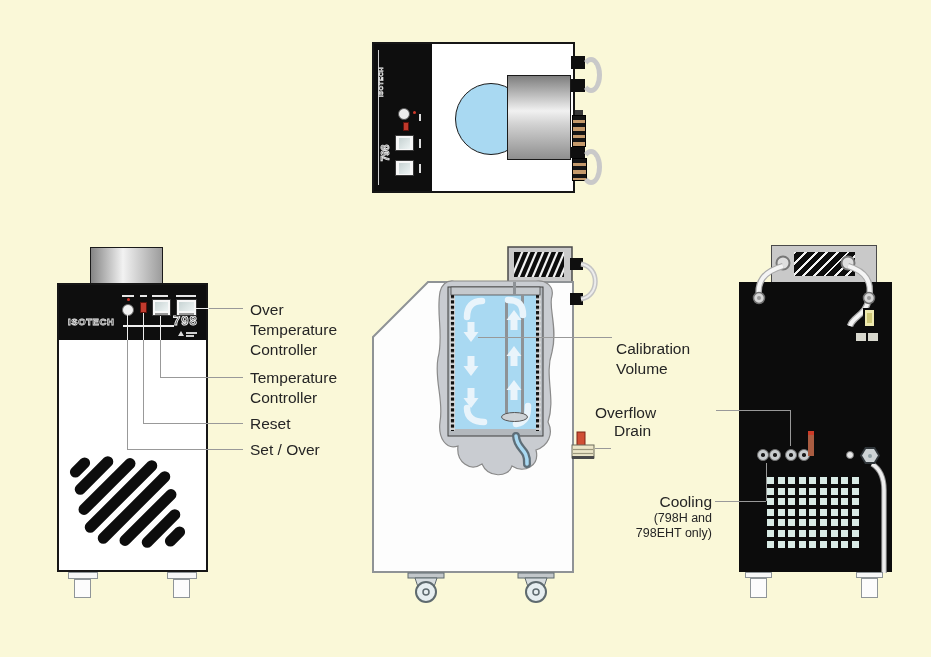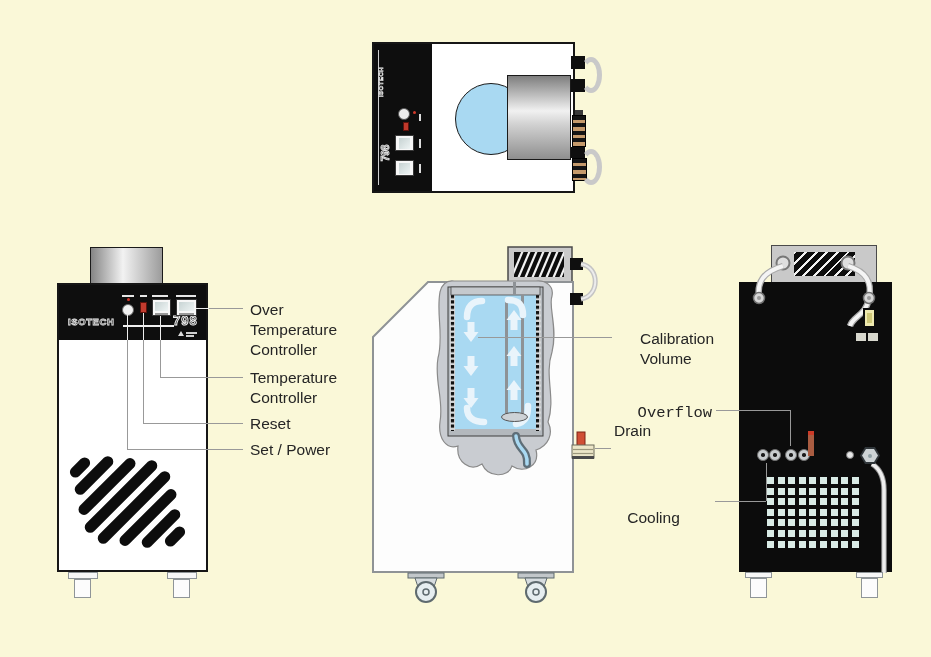--- a/index.html
+++ b/index.html
@@ -108,21 +108,21 @@
   <div class="wline" style="left:127px;top:315px;width:1.2px;height:25px;"></div>
   <div class="gline" style="left:127px;top:340px;width:1.2px;height:109px;"></div>
   <div class="gline" style="left:127px;top:449px;width:116px;height:1.2px;"></div>
 
   <div class="callout" style="left:250px;top:300px;width:115px;">Over
 Temperature
 Controller</div>
   <div class="callout" style="left:250px;top:368px;width:115px;">Temperature
 Controller</div>
   <div class="callout" style="left:250px;top:414px;width:115px;">Reset</div>
-  <div class="callout" style="left:250px;top:440px;width:115px;">Set / Power</div>
+  <div class="callout" style="left:250px;top:440px;width:115px;">Set / Over</div>
 
   <svg class="abs" style="left:370px;top:240px;" width="240" height="370" viewBox="0 0 240 370">
     <defs>
       <pattern id="dots" width="5" height="5.4" patternUnits="userSpaceOnUse">
         <rect width="5" height="5.4" fill="#d8dadc"></rect>
         <rect x="0.9" y="0.9" width="3.2" height="3.2" fill="#101010"></rect>
       </pattern>
       <clipPath id="hatchclip">
           <rect x="144" y="12" width="50" height="25"></rect>
         </clipPath>
@@ -197,21 +197,21 @@
     </g>
     <g transform="translate(110,0)">
       <rect x="38" y="333" width="36" height="5" fill="#c2c7ca" stroke="#5e6a6e" stroke-width="1"></rect>
       <path d="M 45,338 L 67,338 L 63,350 L 49,350 Z" fill="#d7dde0" stroke="#5e6a6e" stroke-width="1"></path>
       <circle cx="56" cy="352" r="10" fill="#e6eef0" stroke="#5e6a6e" stroke-width="2"></circle>
       <circle cx="56" cy="352" r="3" fill="none" stroke="#5e6a6e" stroke-width="1.5"></circle>
     </g>
   </svg>
 
   <div class="gline" style="left:478px;top:337px;width:134px;height:1.2px;"></div>
-  <div class="callout" style="left:616px;top:329px;width:100px;margin-left:24px;">Calibration
+  <div class="callout" style="left:616px;top:339px;width:100px;">Calibration
 Volume</div>
   <div class="gline" style="left:595px;top:448px;width:16px;height:1.2px;"></div>
   <div class="callout" style="left:614px;top:421px;width:60px;">Drain</div>
 
   <div class="abs" style="left:735px;top:240px;width:165px;height:365px;">
     <div class="abs bx" style="left:36px;top:5px;width:106px;height:38px;background:#c9c9c9;border:1.5px solid #4a4a4a;">
       <div class="abs" style="left:22px;top:6px;width:61px;height:24px;background:repeating-linear-gradient(135deg,#f2f2f2 0 2px,#0d0d0d 2px 7.5px);"></div>
     </div>
     <div class="abs" style="left:4px;top:42px;width:153px;height:290px;background:#0c0c0c;"></div>
     <svg class="abs" style="left:0;top:0;" width="165" height="340" viewBox="0 0 165 340">
@@ -252,20 +252,22 @@
     <div class="abs" style="left:125px;top:207px;width:20px;height:17px;clip-path:polygon(25% 0,75% 0,100% 50%,75% 100%,25% 100%,0 50%);background:#30363a;">
       <div class="abs" style="left:2px;top:2px;width:16px;height:13px;clip-path:polygon(25% 0,75% 0,100% 50%,75% 100%,25% 100%,0 50%);background:#cdd3d5;"></div>
       <div class="abs" style="left:8px;top:6.5px;width:4px;height:4px;border-radius:50%;background:#8fa0a4;"></div>
     </div>
     <div class="foot-flange" style="left:10px;top:332px;width:27px;height:6px;"></div>
     <div class="foot-leg" style="left:15px;top:338px;width:17px;height:20px;"></div>
     <div class="foot-flange" style="left:121px;top:332px;width:27px;height:6px;"></div>
     <div class="foot-leg" style="left:126px;top:338px;width:17px;height:20px;"></div>
   </div>
 
-  <div class="callout" style="left:595px;top:403px;width:117px;text-align:right;font-family:Liberation Mono, monospace;">Overflow</div>
+  <div class="callout" style="left:595px;top:403px;width:117px;">Overflow</div>
   <div class="gline" style="left:716px;top:410px;width:74px;height:1.2px;"></div>
   <div class="gline" style="left:790px;top:410px;width:1.2px;height:36px;"></div>
-  <div class="callout" style="left:595px;top:492px;width:117px;text-align:center;margin-top:16px;">Cooling</div>
+  <div class="callout" style="left:595px;top:492px;width:117px;text-align:right;">Cooling</div>
   <div class="gline" style="left:715px;top:501px;width:51px;height:1.2px;"></div>
   <div class="gline" style="left:766px;top:463px;width:1.2px;height:38px;"></div>
+  <div class="callout small" style="left:580px;top:511px;width:132px;text-align:right;">(798H and
+798EHT only)</div>
 
 </div>
 
 </body></html>

